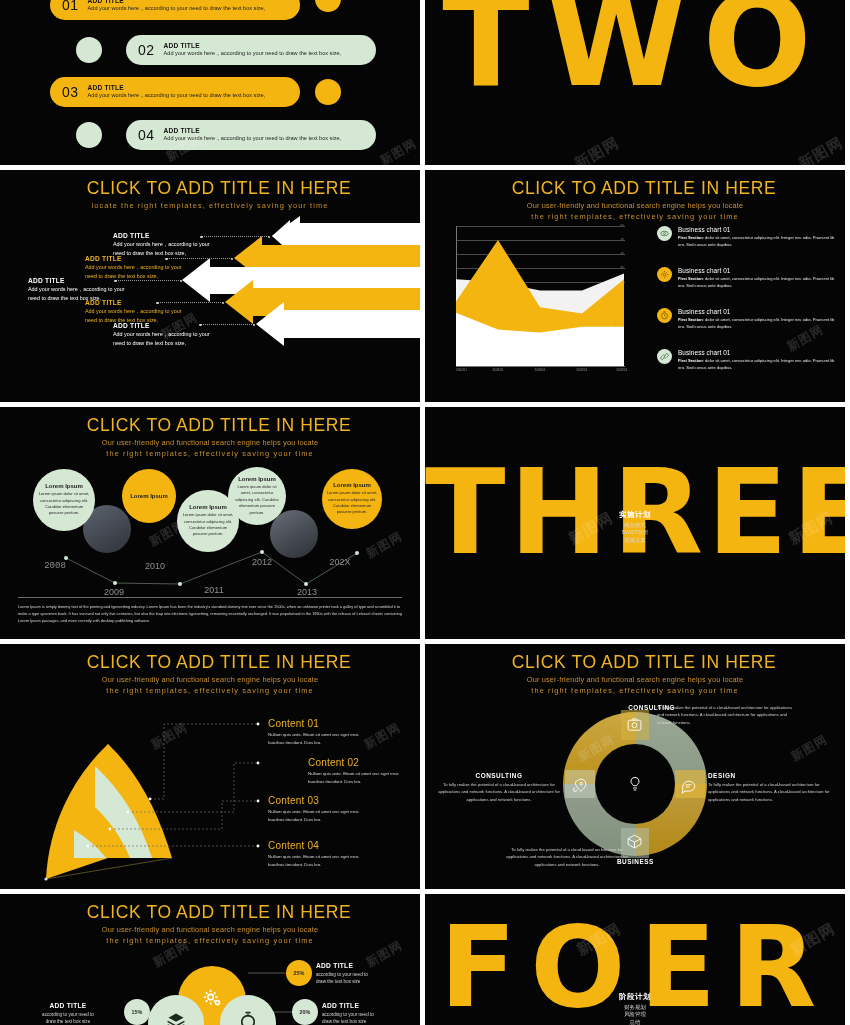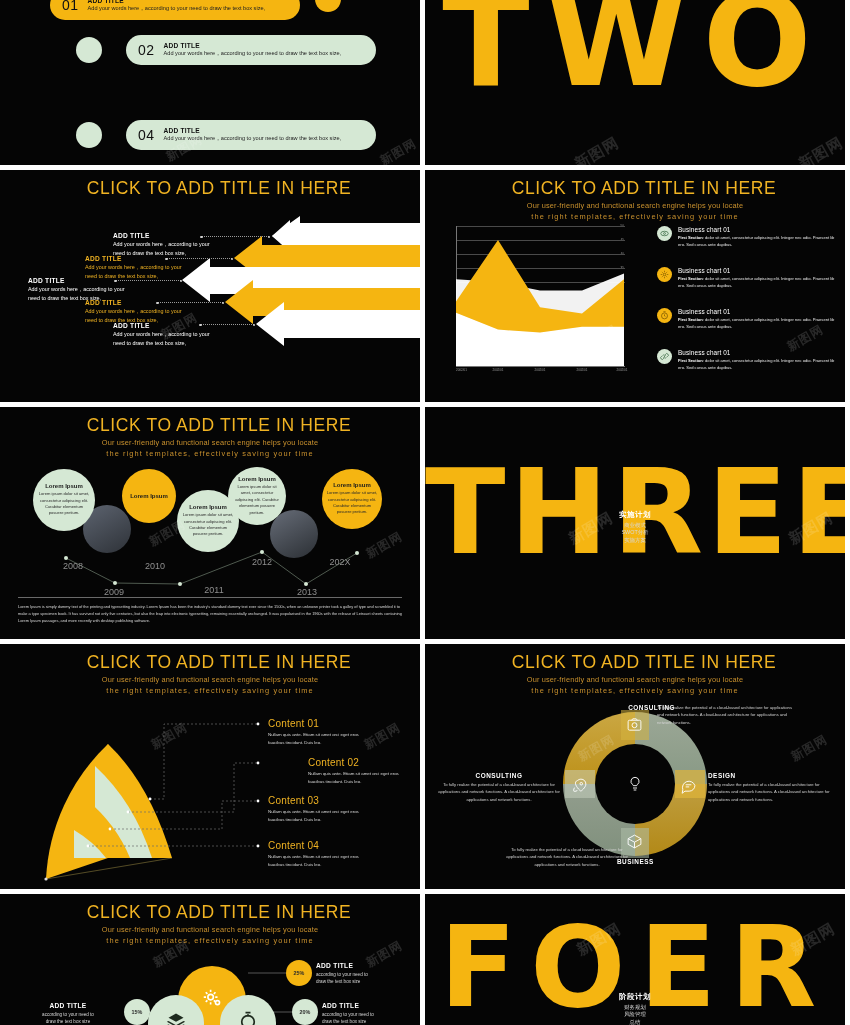--- a/index.html
+++ b/index.html
@@ -165,20 +165,30 @@
       <div class="s1dot g" style="position:absolute; left:-2px; top:2px;"></div>
       <div class="s1bar g" style="width:250px; margin-left:48px;">
         <span class="s1num">02</span>
         <span class="s1txt">
           <span class="a" style="display:block">ADD TITLE</span>
           <span class="b" style="display:block">Add your words here，according to your need to draw the text box size,</span>
         </span>
       </div>
     </div>
 
+    <div class="s1row" style="left:50px; top:77px;">
+      <div class="s1bar y" style="width:250px;">
+        <span class="s1num">03</span>
+        <span class="s1txt">
+          <span class="a" style="display:block">ADD TITLE</span>
+          <span class="b" style="display:block">Add your words here，according to your need to draw the text box size,</span>
+        </span>
+      </div>
+      <div class="s1dot y" style="position:absolute; left:265px; top:2px;"></div>
+    </div>
 
     <div class="s1row" style="left:78px; top:120px;">
       <div class="s1dot g" style="position:absolute; left:-2px; top:2px;"></div>
       <div class="s1bar g" style="width:250px; margin-left:48px;">
         <span class="s1num">04</span>
         <span class="s1txt">
           <span class="a" style="display:block">ADD TITLE</span>
           <span class="b" style="display:block">Add your words here，according to your need to draw the text box size,</span>
         </span>
       </div>
@@ -190,20 +200,21 @@
   <div class="slide">
     <div class="bigword" style="top:-34px; font-size:128px; letter-spacing:16px;">TWO</div>
     <div class="wm" style="left:148px; bottom:2px;">新图网</div>
     <div class="wm" style="right:0px; bottom:2px;">新图网</div>
   </div>
 
   <div class="slide">
     <div class="hdr">
       <div class="t1">CLICK TO ADD TITLE IN HERE</div>
       <div class="t2">
+        <div class="sp">locate the right templates, effectively saving your time</div>
       </div>
     </div>
 
     <svg width="420" height="232" style="position:absolute;left:0;top:0">
 
       <polygon points="420,56 420,76 290,76 290,82 272,66 290,50 290,56" fill="#ffffff"></polygon>
       <polygon points="420,72 420,92 300,92 300,84 420,60" fill="#ffffff" opacity="0"></polygon>
       <path d="M420,53 L420,80 L300,80 L300,86 L272,66 L300,46 L300,53 Z" fill="#ffffff"></path>
 
       <path d="M420,75 L420,102 L262,102 L262,110 L234,88 L262,66 L262,75 Z" fill="#F5B511"></path>
@@ -388,21 +399,21 @@
     <svg width="420" height="232" style="position:absolute;left:0;top:0">
       <polyline points="66,151 115,176 180,177 262,145 306,177 357,146" fill="none" stroke="#4f5a4f" stroke-width="1"></polyline>
     </svg>
     <div class="tlnode" style="left:64px; top:149px;"></div>
     <div class="tlnode" style="left:113px; top:174px;"></div>
     <div class="tlnode" style="left:178px; top:175px;"></div>
     <div class="tlnode" style="left:260px; top:143px;"></div>
     <div class="tlnode" style="left:304px; top:175px;"></div>
     <div class="tlnode" style="left:355px; top:144px;"></div>
 
-    <div class="tlyear" style="left:73px; top:154px;">2008</div>
+    <div class="tlyear" style="left:55px; top:154px;font-family:Liberation Mono, monospace;">2008</div>
     <div class="tlyear" style="left:114px; top:180px;">2009</div>
     <div class="tlyear" style="left:155px; top:154px;">2010</div>
     <div class="tlyear" style="left:214px; top:178px;">2011</div>
     <div class="tlyear" style="left:262px; top:150px;">2012</div>
     <div class="tlyear" style="left:307px; top:180px;">2013</div>
     <div class="tlyear" style="left:340px; top:150px;">202X</div>
 
     <div style="position:absolute;left:18px;right:18px;top:190px;height:1px;background:#6a6a6a;"></div>
     <div class="tlpara" style="left:18px; right:18px; top:196px;">Lorem Ipsum is simply dummy text of the printing and typesetting industry. Lorem Ipsum has been the industry's standard dummy text ever since the 1500s, when an unknown printer took a galley of type and scrambled it to make a type specimen book. It has survived not only five centuries, but also the leap into electronic typesetting, remaining essentially unchanged. It was popularised in the 1960s with the release of Letraset sheets containing Lorem Ipsum passages, and more recently with desktop publishing software.</div>
 

